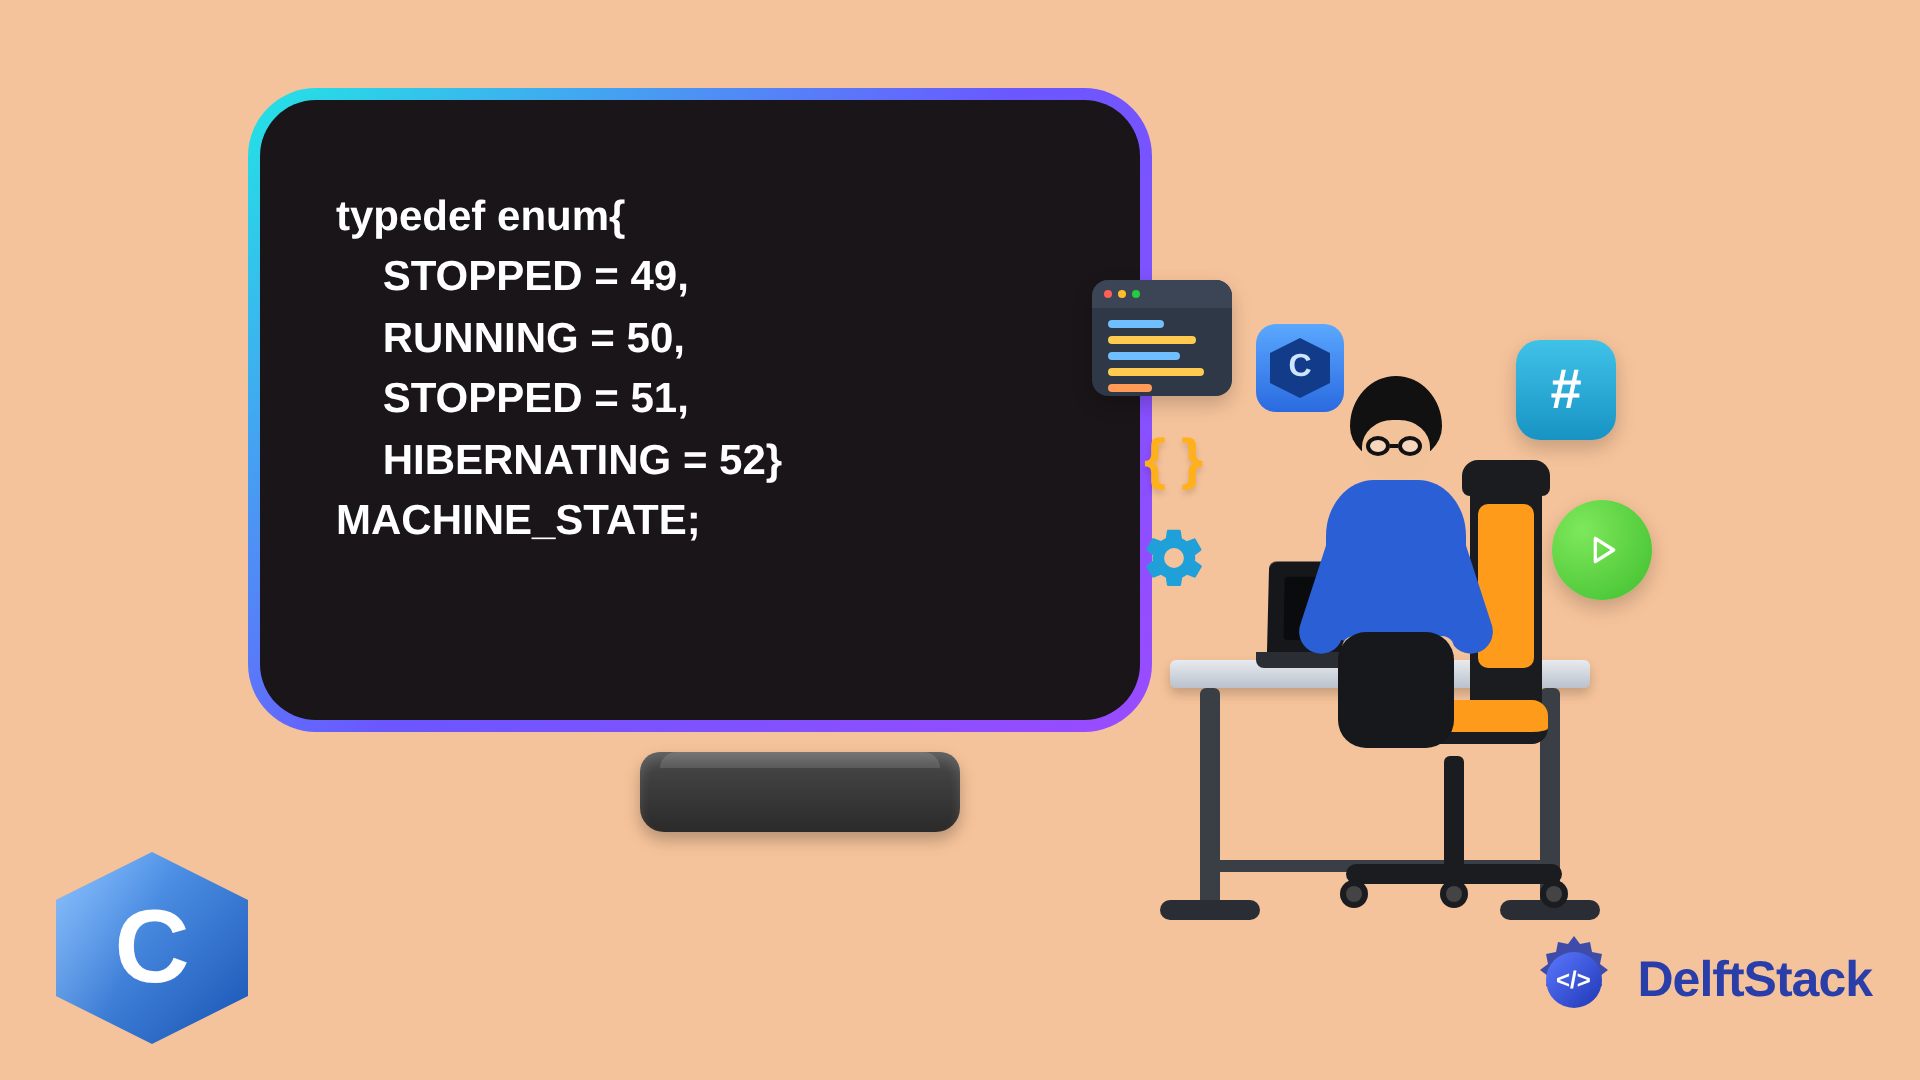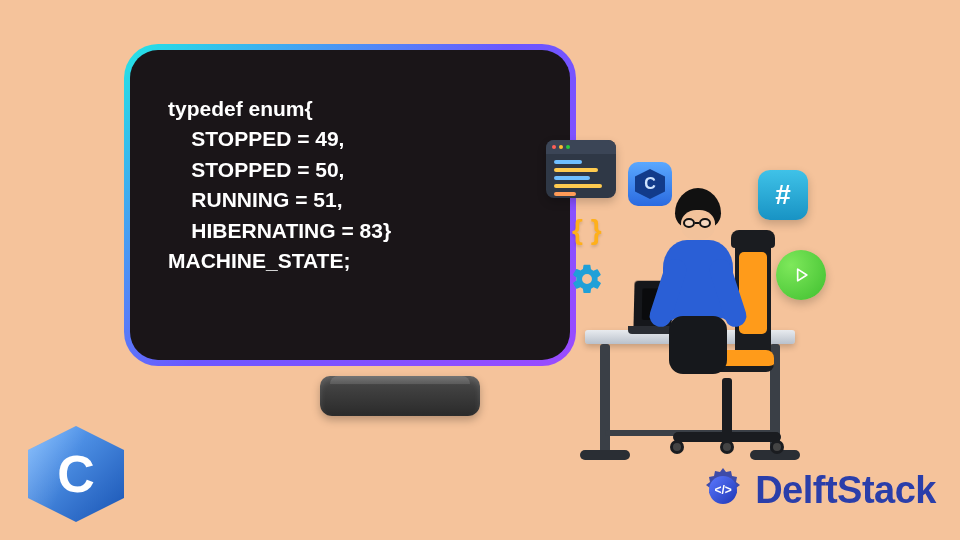--- a/index.html
+++ b/index.html
@@ -374,33 +374,33 @@
     position: absolute; left: 10px; top: 10px;
     width: 28px; height: 28px;
     background: linear-gradient(135deg,#5b78ff,#1f37b5);
     border-radius: 50%;
     display:flex; align-items:center; justify-content:center;
     color:#fff; font-size:12px; font-weight:700;
   }
   .brand-text {
     color: #2a3eaa;
     font-weight: 600;
-    font-size: 38px;
+    font-size: 25px;
     letter-spacing: -0.5px;
   }
 </style>
 </head>
 <body>
 
 <div class="screen">
   <div class="code"><span>typedef enum{</span>
 <span>    STOPPED = 49,</span>
-<span>    STOPPED = 50,</span>
-<span>    RUNNING = 51,</span>
-<span>    HIBERNATING = 83}</span>
+<span>    RUNNING = 50,</span>
+<span>    STOPPED = 51,</span>
+<span>    HIBERNATING = 52}</span>
 <span>MACHINE_STATE;</span></div>
 </div>
 <div class="stand"></div>
 
 <div class="ficon ide-window">
   <div class="titlebar">
     <span class="dot d-r"></span>
     <span class="dot d-y"></span>
     <span class="dot d-g"></span>
   </div>

